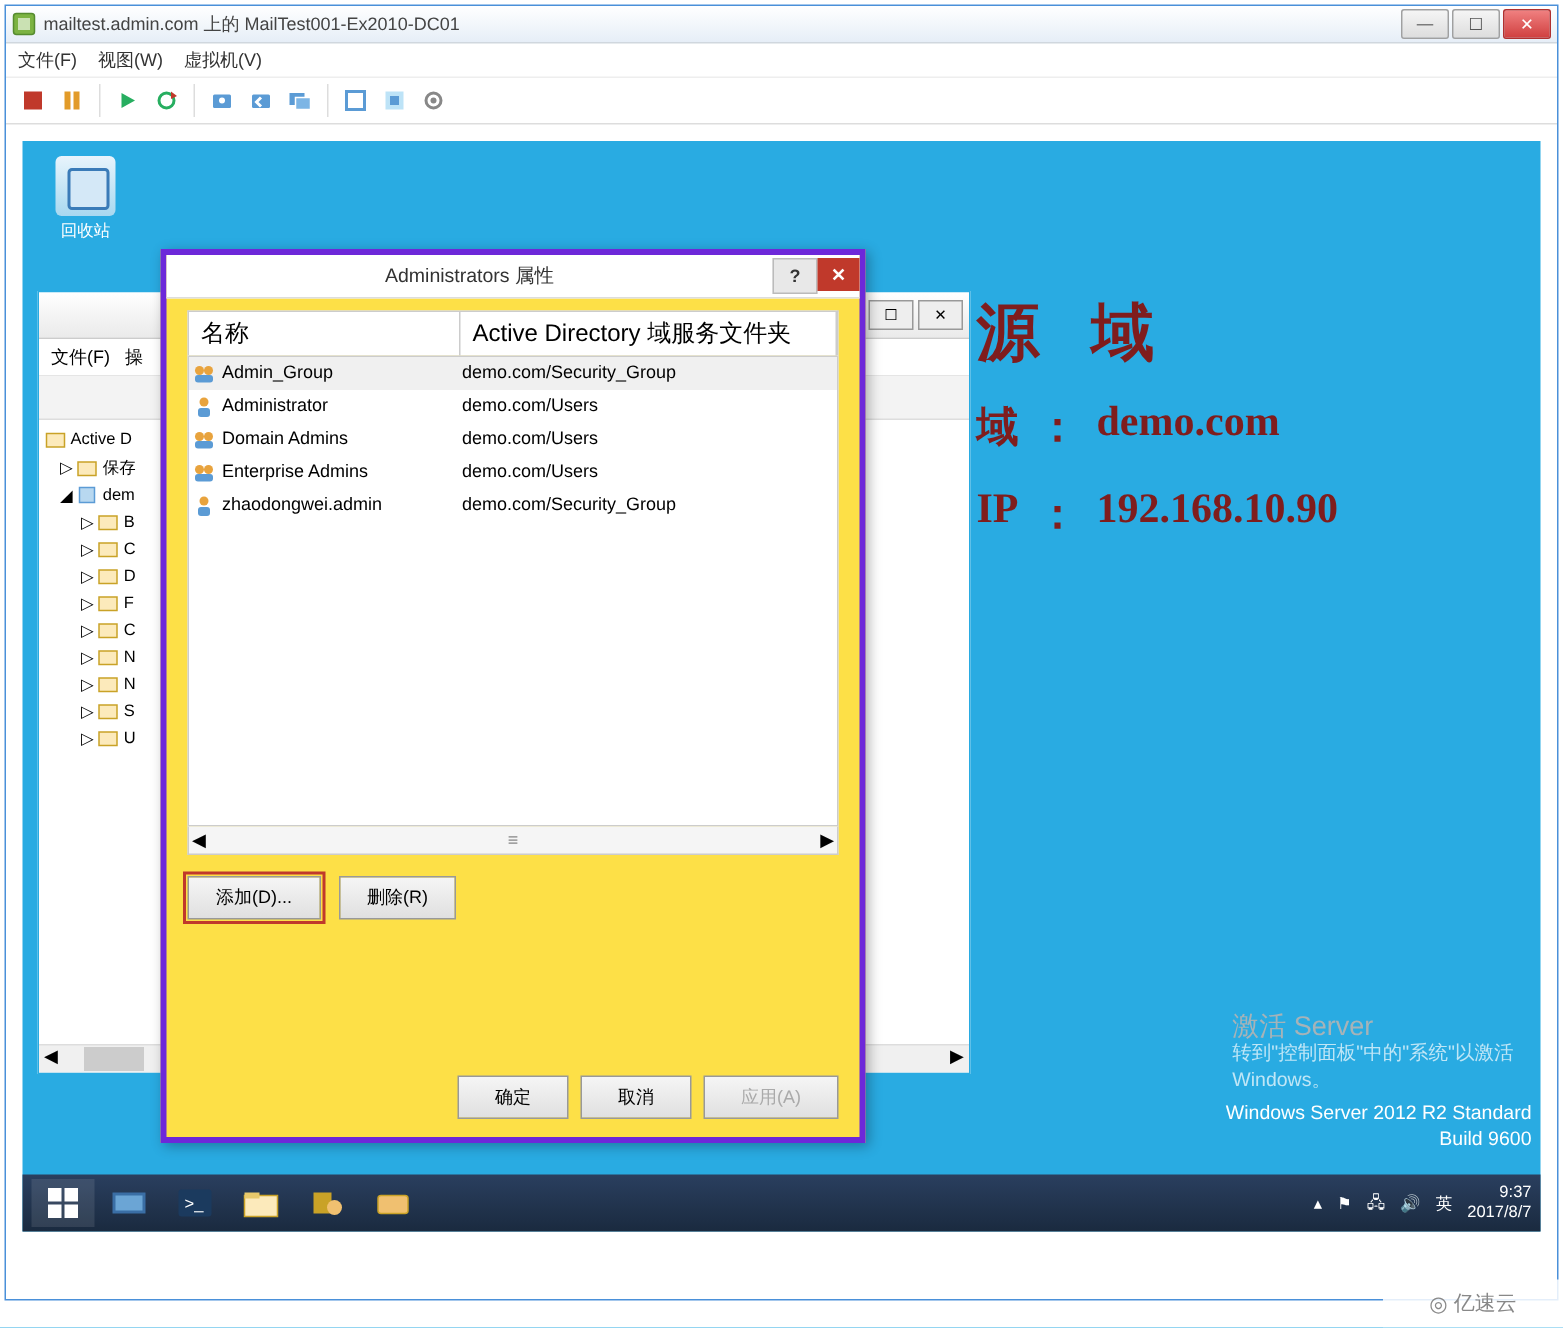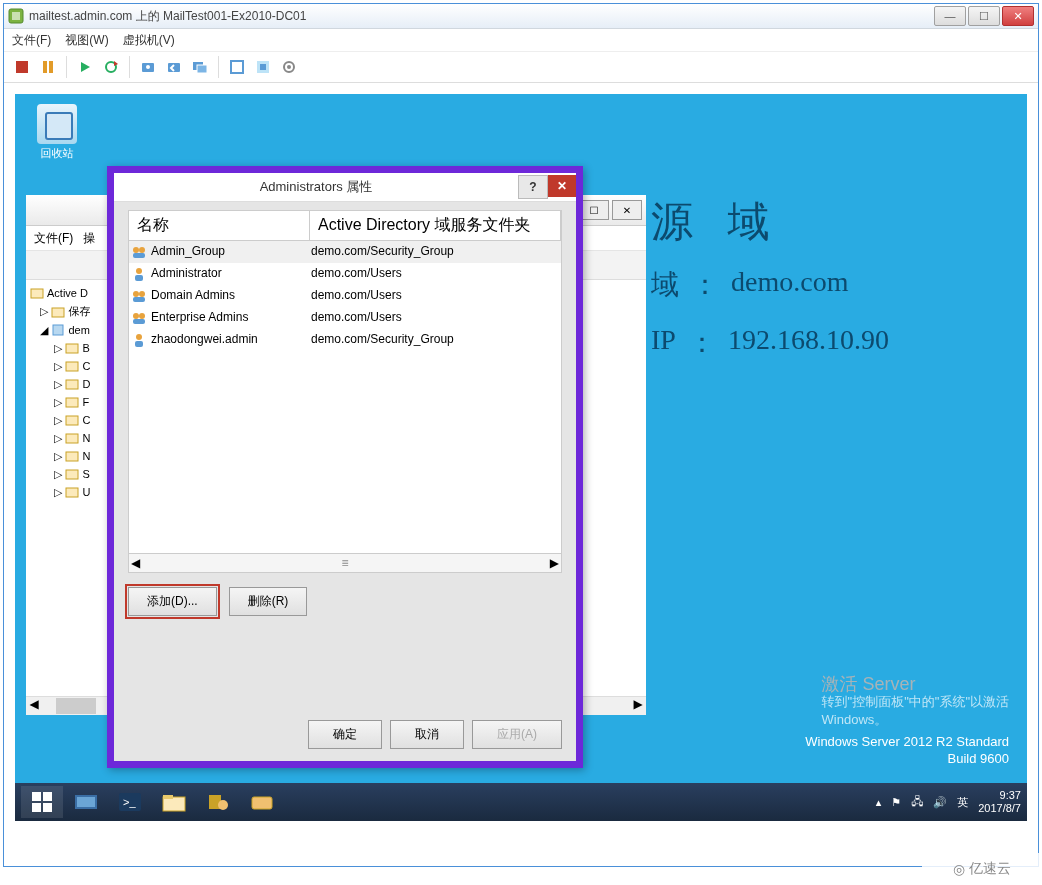--- a/index.html
+++ b/index.html
@@ -12,39 +12,39 @@
 .win-btn.close{background:linear-gradient(#f08080,#d04040);border-color:#b03030;color:#fff}
 .vm-menubar{height:22px;display:flex;align-items:center;padding:0 8px;gap:14px;border-bottom:1px solid #eee}
 .menu-item{color:#333}
 .vm-toolbar{height:30px;display:flex;align-items:center;padding:0 6px;gap:2px;border-bottom:1px solid #ddd}
 .vm-toolbar .sep{width:1px;height:22px;background:#ddd;margin:0 4px}
 .tool-btn{width:24px;height:24px;display:flex;align-items:center;justify-content:center}
 .desktop{position:absolute;left:11px;top:90px;right:11px;bottom:45px;background:#29abe2}
 .recycle{position:absolute;left:20px;top:10px;width:44px;text-align:center;color:#fff;font-size:11px}
 .recycle .bin{width:40px;height:40px;margin:0 auto 2px;background:linear-gradient(#e8f4fc,#a8d8f0);border-radius:4px;position:relative}
 .bin:before{content:"";position:absolute;left:8px;top:8px;width:24px;height:24px;border:2px solid #3a7bb8;border-radius:3px;background:#d4e8f7}
-.overlay-text{position:absolute;color:#0c4a6e;font-family:'SimHei','Microsoft YaHei';font-weight:normal}
+.overlay-text{position:absolute;color:#7f1d1d;font-family:'SimHei','Microsoft YaHei';font-weight:bold}
 .ot1{left:636px;top:100px;font-size:42px;letter-spacing:12px}
 .ot-row{left:636px;font-size:28px;display:flex;gap:12px}
 .ot2{top:172px}.ot3{top:230px}.ot4{top:290px}
 .bg-window{position:absolute;left:10px;top:100px;width:620px;height:520px;background:#fff;border:1px solid #29abe2}
 .bg-titlebar{height:30px;background:linear-gradient(#fff,#eaeaea);border-bottom:1px solid #ccc;display:flex;align-items:center;justify-content:flex-end;padding:0 4px;gap:3px}
 .bg-btn{width:28px;height:18px;border:1px solid #999;background:#eee;display:flex;align-items:center;justify-content:center;font-size:10px}
 .bg-menubar{height:24px;display:flex;align-items:center;padding:0 8px;gap:10px;border-bottom:1px solid #e5e5e5;background:#fff}
 .bg-toolbar{height:28px;background:#f3f3f3;border-bottom:1px solid #ddd}
 .bg-body{display:flex;height:calc(100% - 82px - 20px)}
 .tree-pane{width:80px;background:#fff;border-right:1px solid #ddd;padding:4px;font-size:11px;overflow:hidden}
 .tree-node{white-space:nowrap;padding:2px 0;display:flex;align-items:center;gap:3px}
 .tree-icon{width:14px;height:14px;display:inline-block}
 .right-pane{flex:1;background:#fff;overflow:hidden}
 .right-text{padding:8px;font-size:12px;color:#333;line-height:21px}
 .right-text div{white-space:nowrap;overflow:hidden}
 .bg-scroll{height:18px;background:#f0f0f0;border-top:1px solid #ddd;position:absolute;bottom:0;left:0;right:0;display:flex}
 .scroll-thumb{position:absolute;height:16px;background:#ccc;top:1px}
-.dialog{position:absolute;left:92px;top:72px;width:462px;height:588px;background:#e5e5e5;border:7px solid #6d28d9;box-shadow:2px 2px 8px rgba(0,0,0,0.3)}
+.dialog{position:absolute;left:92px;top:72px;width:462px;height:588px;background:#fde047;border:4px solid #6d28d9;box-shadow:2px 2px 8px rgba(0,0,0,0.3)}
 .dlg-titlebar{height:28px;background:#fff;display:flex;align-items:center;border-bottom:1px solid #ddd}
 .dlg-title{flex:1;text-align:center;font-size:13px;color:#333}
 .dlg-controls{display:flex}
 .dlg-btn{width:28px;height:22px;display:flex;align-items:center;justify-content:center;font-size:12px;font-weight:bold}
 .dlg-help{background:#e8e8e8;color:#333;border:1px solid #bbb}
 .dlg-close{background:#c0392b;color:#fff}
 .dlg-body{padding:8px 14px}
 .tabs{display:flex;border-bottom:1px solid #ccc;margin-bottom:10px}
 .tab{padding:4px 12px;border:1px solid #ccc;border-bottom:none;background:#f0f0f0;margin-right:-1px;font-size:12px;position:relative;top:1px}
 .tab.active{background:#fff;border-bottom:1px solid #fff}
@@ -61,21 +61,21 @@
 .list-row .folder{flex:1;padding-left:8px}
 .list-hscroll{height:18px;border:1px solid #ccc;border-top:none;background:#f5f5f5;position:relative;display:flex;align-items:center;justify-content:space-between;padding:0 2px}
 .action-row{display:flex;gap:12px;margin-top:14px}
 .btn{padding:5px 18px;background:linear-gradient(#f5f5f5,#e0e0e0);border:1px solid #999;font-size:12px}
 .btn.highlight{outline:2px solid #c0392b;outline-offset:1px}
 .dlg-footer{position:absolute;bottom:12px;right:14px;display:flex;gap:8px}
 .dlg-footer .btn{padding:5px 24px}
 .btn.disabled{color:#aaa}
 .watermark{position:absolute;right:18px;bottom:92px;color:rgba(255,255,255,0.7);font-size:13px;text-align:left;line-height:18px}
 .watermark .big{font-size:18px;color:rgba(180,180,180,0.9)}
-.os-info{position:absolute;right:18px;bottom:54px;color:#fff;font-size:13px;text-align:right;line-height:17px}
+.os-info{position:absolute;right:6px;bottom:54px;color:#fff;font-size:13px;text-align:right;line-height:17px}
 .taskbar{position:absolute;left:0;right:0;bottom:0;height:38px;background:linear-gradient(#2a3f5f,#1a2a3f);display:flex;align-items:center;padding:0 6px}
 .task-btn{width:42px;height:32px;display:flex;align-items:center;justify-content:center;margin-right:2px}
 .start-btn{background:rgba(255,255,255,0.1)}
 .tray{margin-left:auto;display:flex;align-items:center;gap:10px;color:#fff;font-size:11px}
 .tray-time{text-align:right;line-height:13px}
 .logo-watermark{position:absolute;right:0;bottom:0;width:120px;height:32px;background:rgba(255,255,255,0.85);display:flex;align-items:center;justify-content:center;color:#888;font-size:14px;border-top-left-radius:8px}
 svg{display:block}
 </style>
 </head>
 <body>

